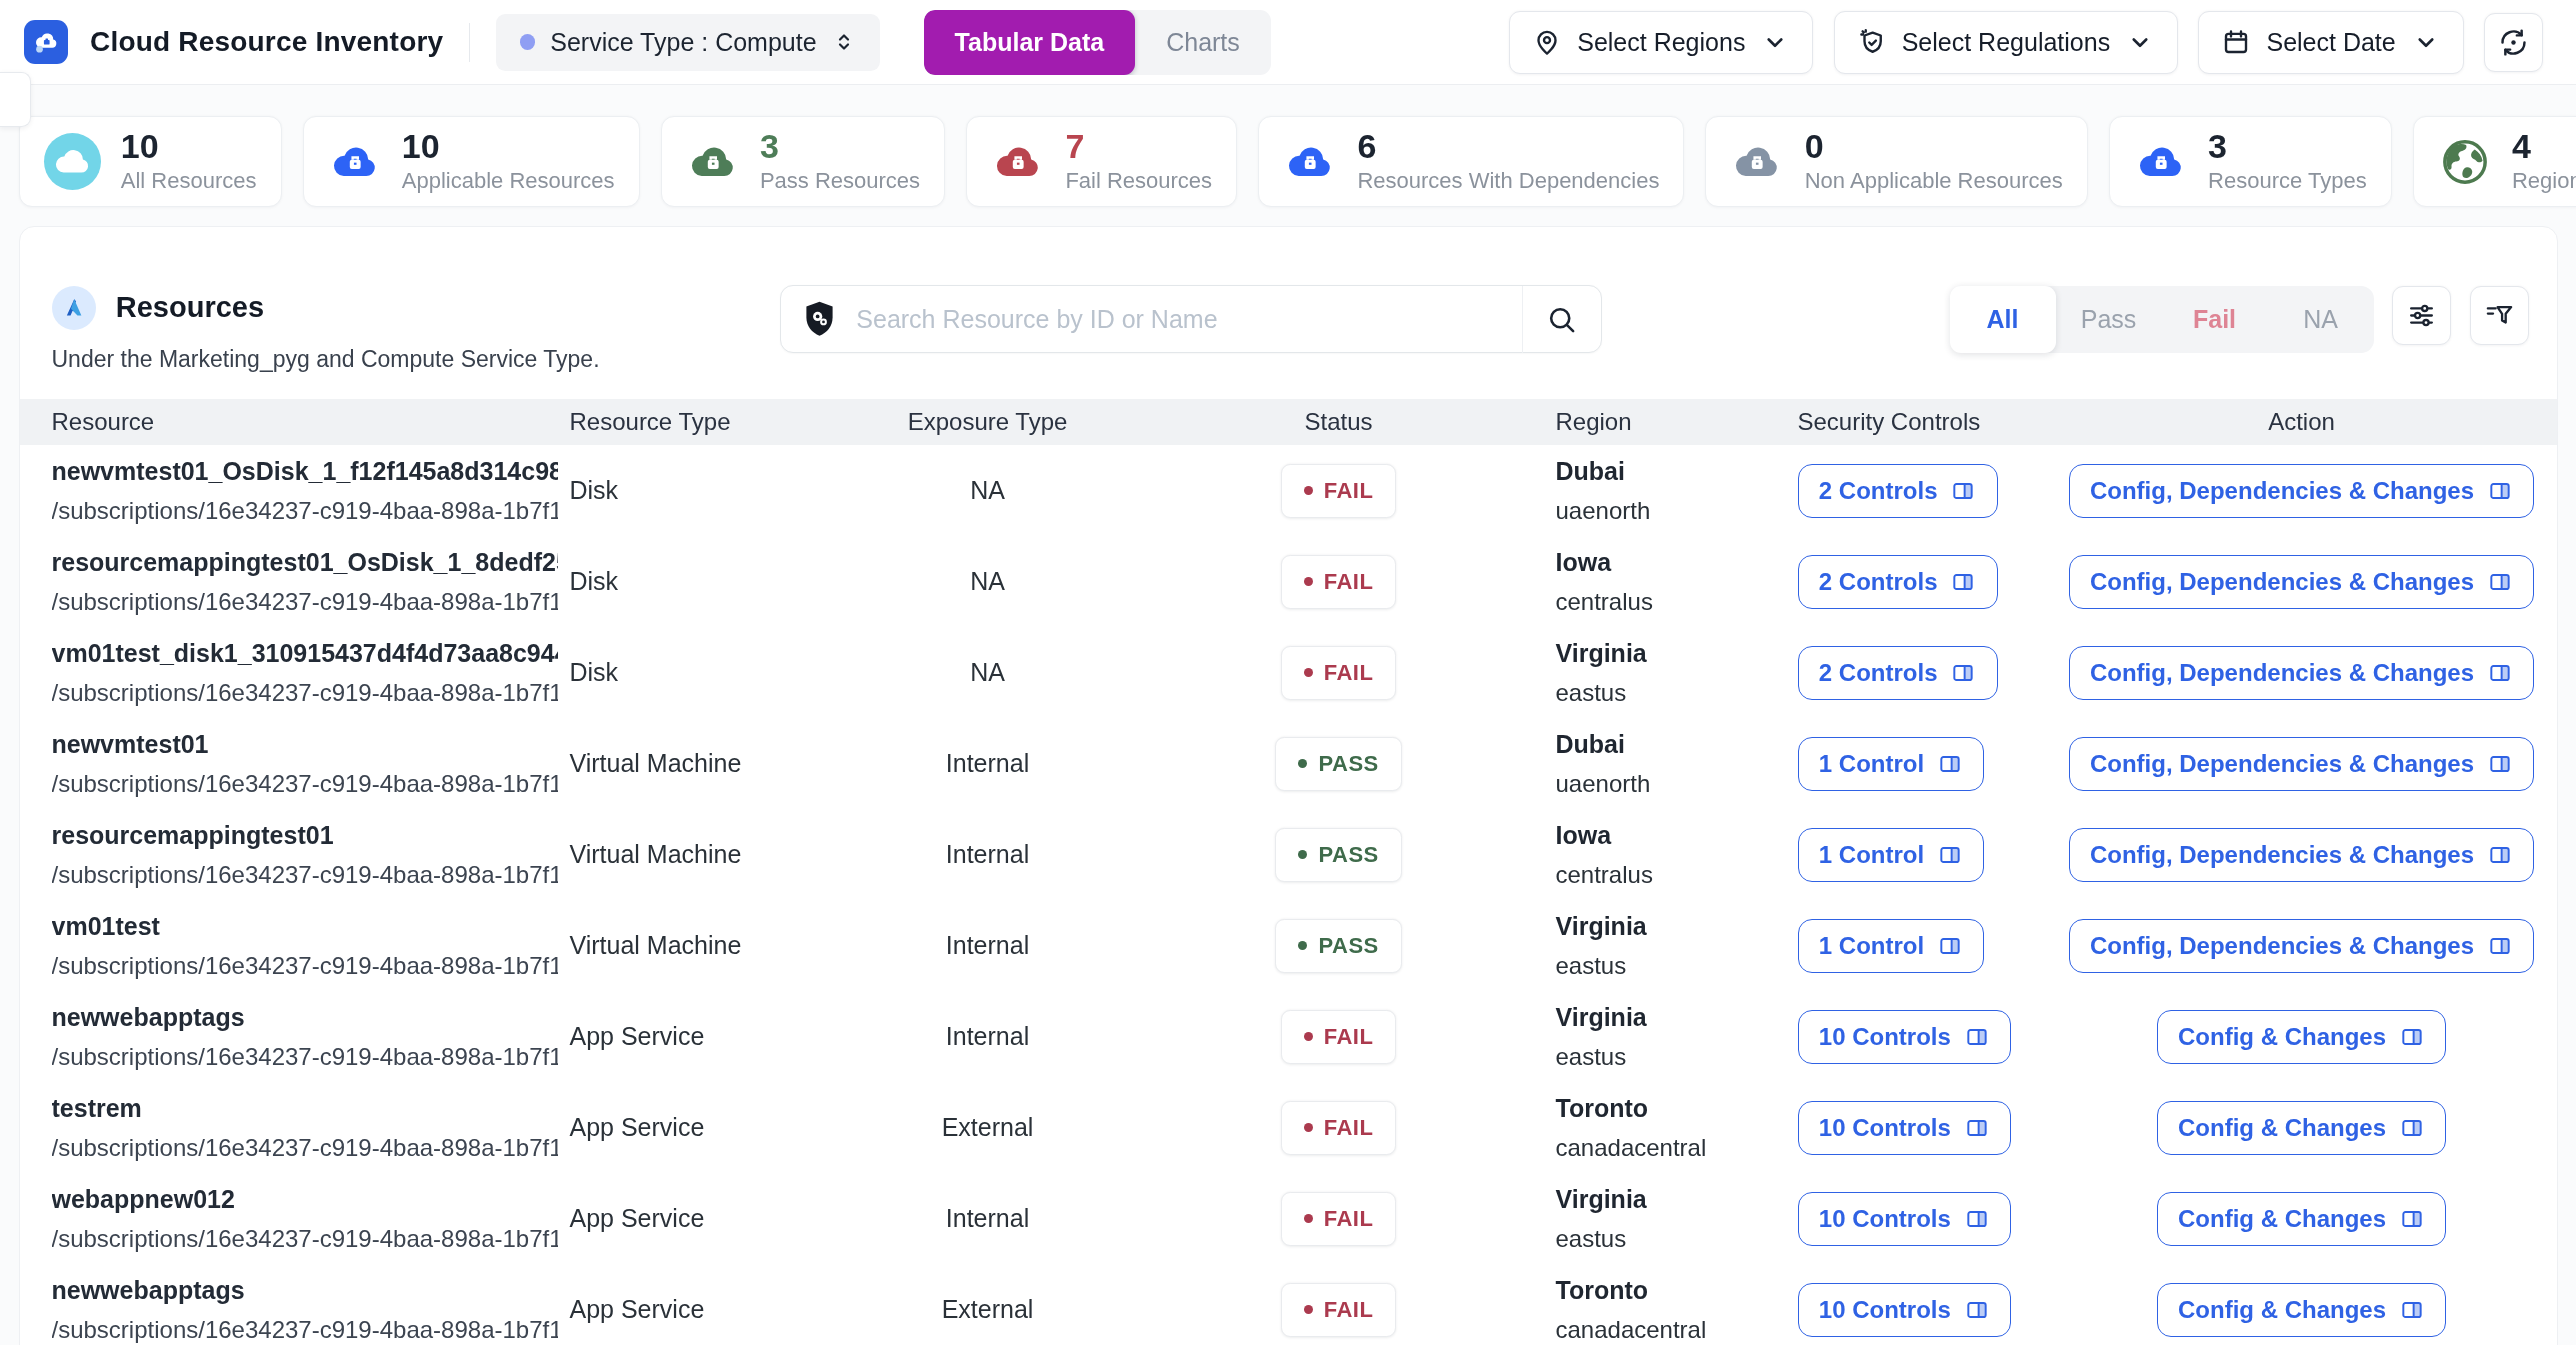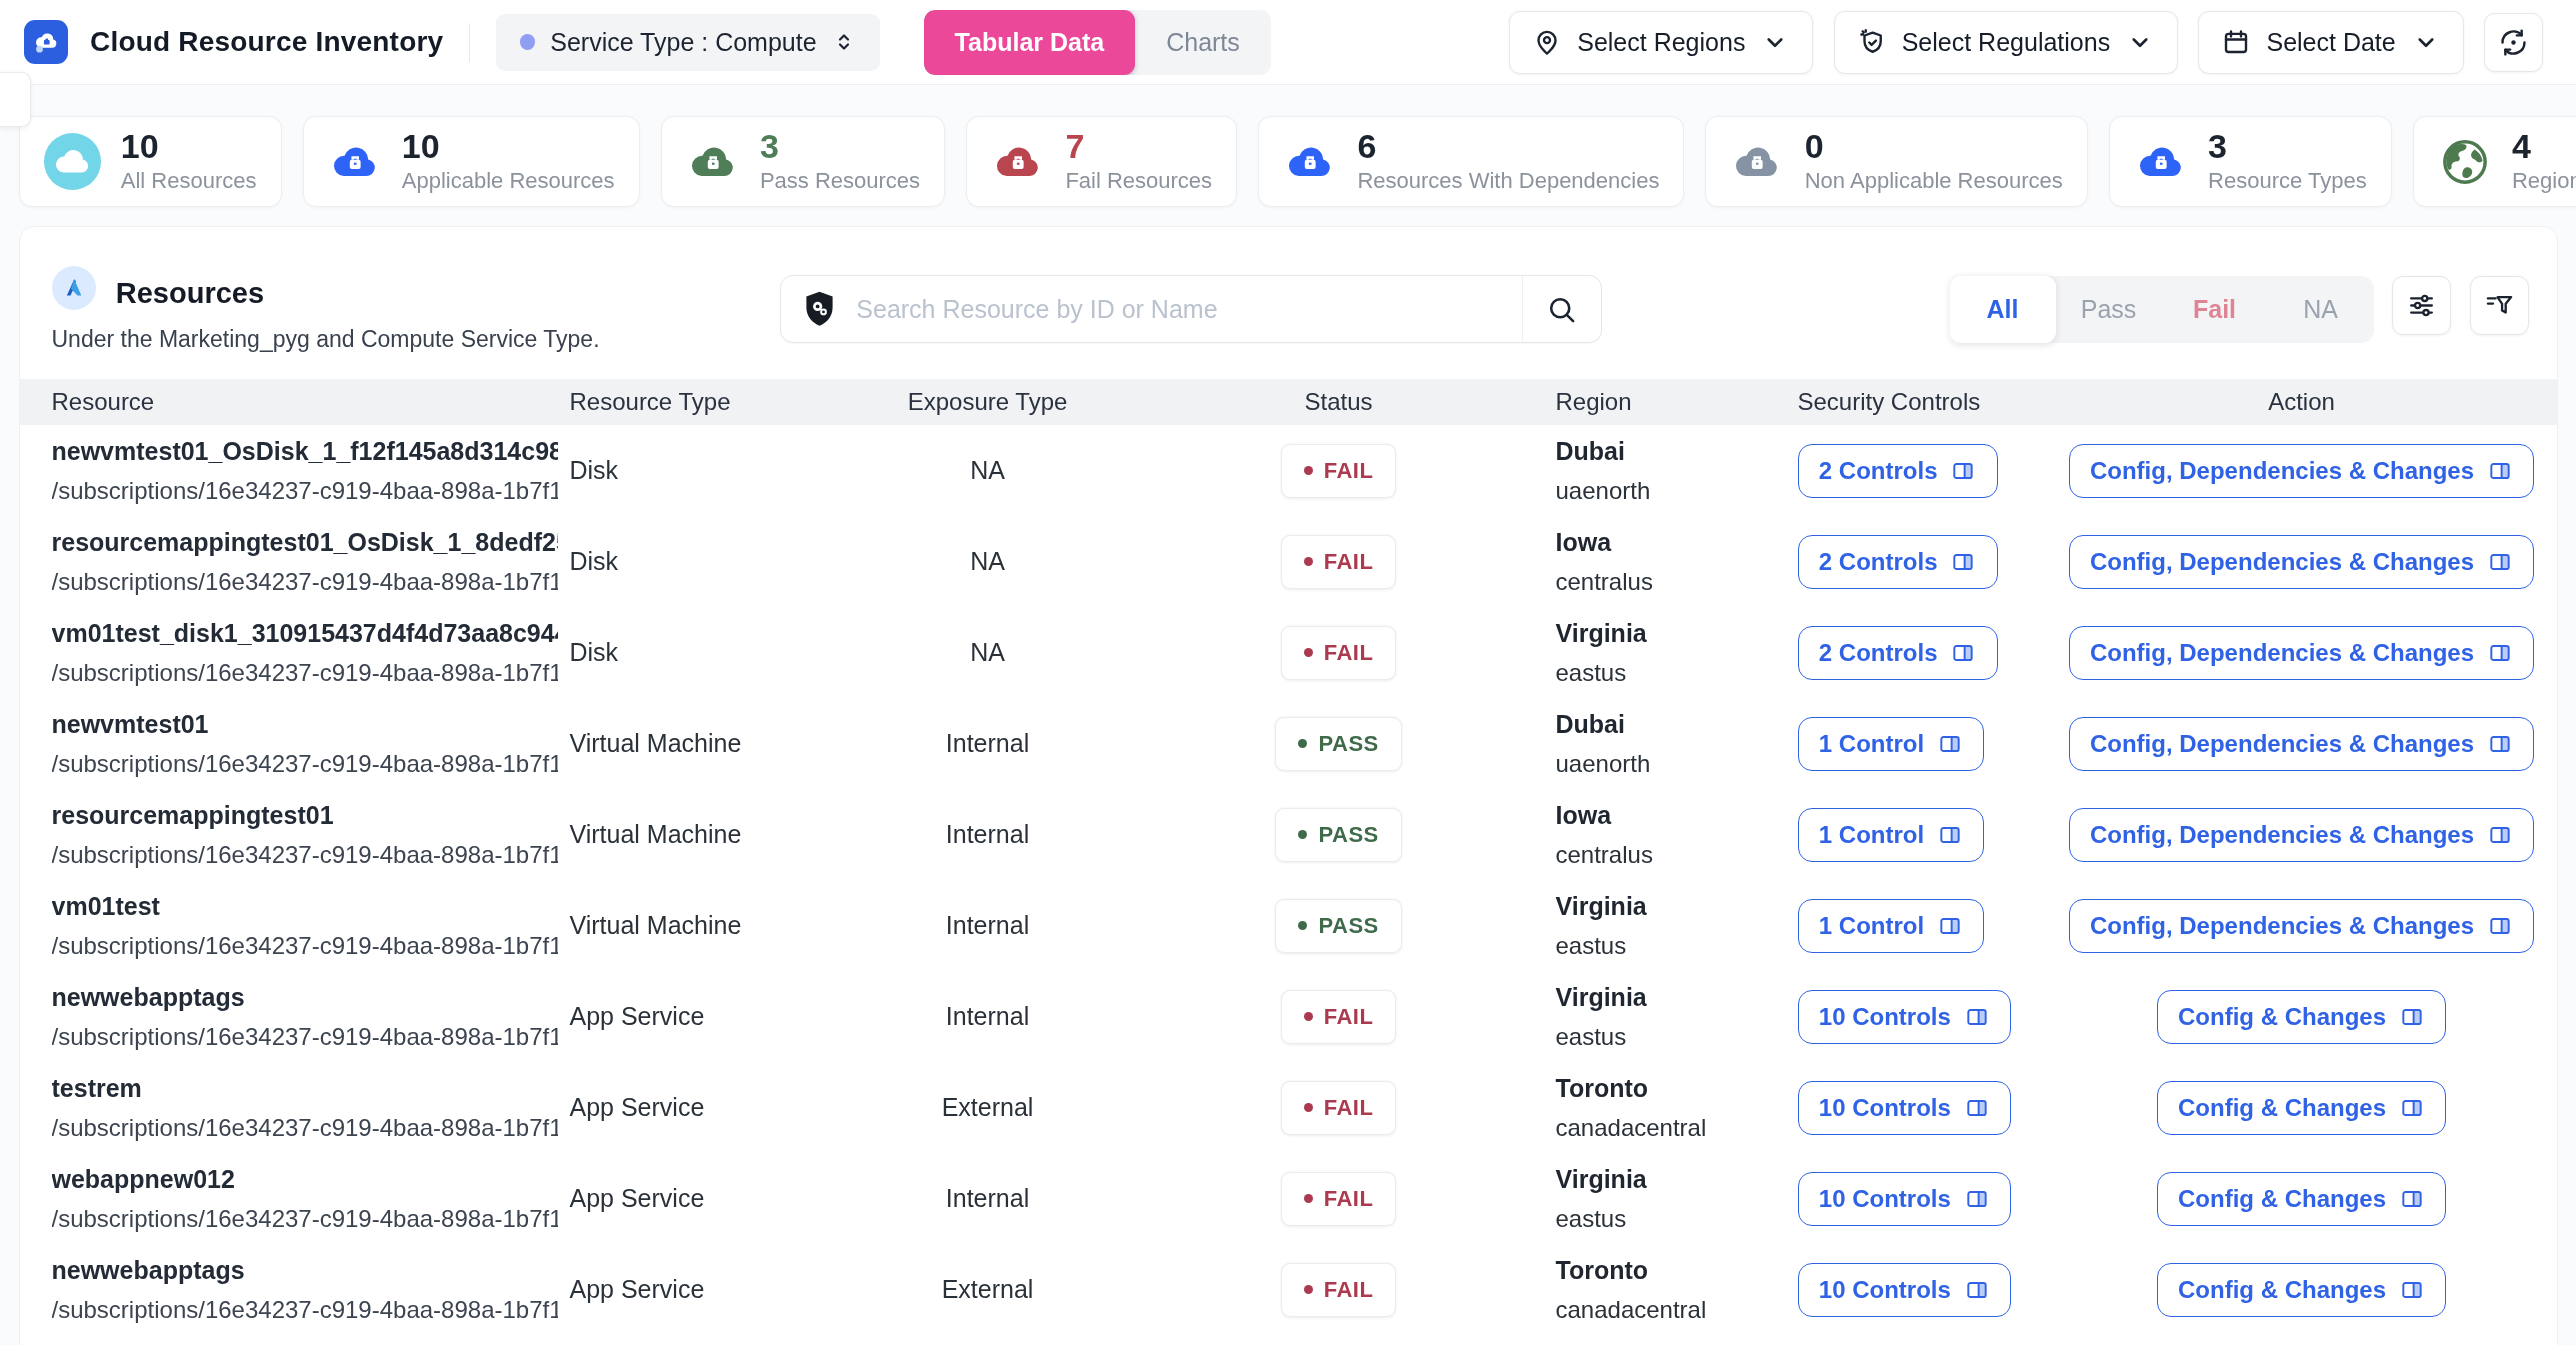--- a/index.html
+++ b/index.html
@@ -33,21 +33,21 @@
   .service-pill .dot { width:15.7px; height:15.7px; border-radius:50%; background:#8f9ef3; }
   .service-pill .caret svg { width:24px; height:24px; }
   .view-toggle {
     display:flex; align-items:center; background:#f3f4f6; border-radius:11px;
     height:65px; padding:0; margin-left:22px; overflow:hidden;
   }
   .vt {
     height:65px; border:none; padding:0 31px; font-size:25px; font-family:inherit;
     background:transparent; color:#7e8796; cursor:pointer; border-radius:11px;
   }
-  .vt.active { background:#ec4899; color:#fff; font-weight:600; box-shadow:0 1.8px 5.5px rgba(20,30,50,.25); }
+  .vt.active { background:#a21caf; color:#fff; font-weight:600; box-shadow:0 1.8px 5.5px rgba(20,30,50,.25); }
   .tb-right { margin-left:auto; display:flex; align-items:center; gap:20.3px; }
   .drop-btn {
     display:flex; align-items:center; gap:15px; background:#fff; border:0.9px solid #e4e7ec;
     border-radius:11px; height:63px; padding:0 22px; font-size:25px; font-family:inherit;
     color:#161d29; cursor:pointer; box-shadow:0 0.9px 2.8px rgba(16,24,40,.05);
   }
   .drop-btn .icon svg { width:30px; height:30px; }
   .sq-icon-btn {
     width:59px; height:59px; background:#fff; border:0.9px solid #e4e7ec; border-radius:11px;
     display:flex; align-items:center; justify-content:center; cursor:pointer;
@@ -77,21 +77,21 @@
   .stat-value { font-size:34px; font-weight:600; line-height:1; }
   .stat-label { font-size:22px; color:#8b929c; white-space:nowrap; }
 
   
   .panel {
     margin:18.5px 18.5px 0 18.5px; background:#fff; border:0.9px solid #eef0f3;
     border-radius:15px 15px 0 0; height:1146px; overflow:hidden;
   }
   .panel-head { display:flex; align-items:center; padding:39px 28px 26px 32px; }
   .ph-left { width:554px; flex:0 0 auto; }
-  .ph-title-row { display:flex; align-items:flex-end; gap:20.3px; }
+  .ph-title-row { display:flex; align-items:center; gap:20.3px;margin-top:20px; }
   .azure-badge {
     width:44px; height:44px; border-radius:50%; background:#dbeafe;
     display:flex; align-items:center; justify-content:center;
   }
   .azure-badge svg { width:26px; height:26px; }
   .ph-title { font-size:29px; font-weight:700; color:#141b26; }
   .ph-sub { font-size:23px; color:#39414d; margin-top:16.6px; }
   .searchbox {
     flex:0 0 auto; width:822px; height:68px; border:0.9px solid #e3e7ea; border-radius:13px;
     display:flex; align-items:center; background:#fff; margin:0 auto;

